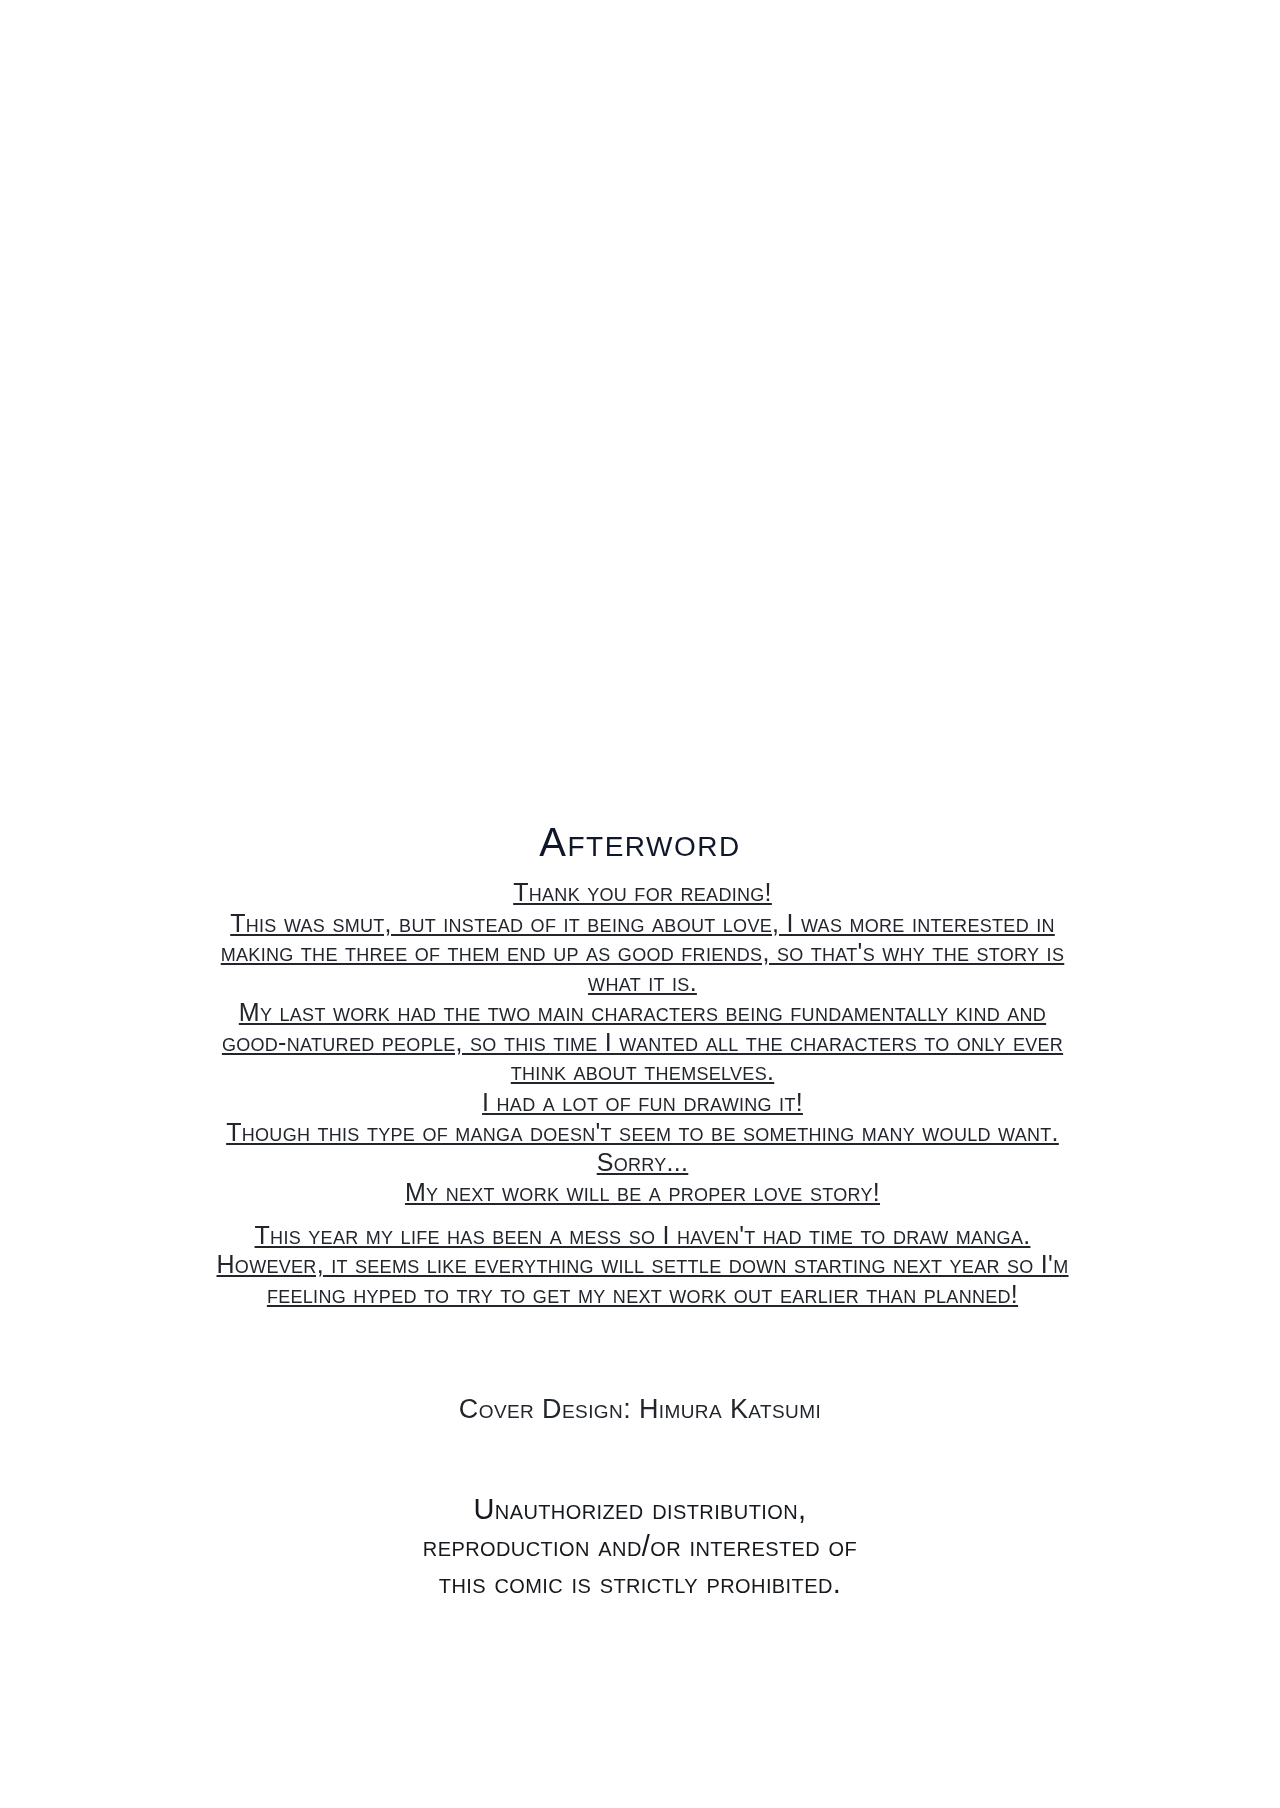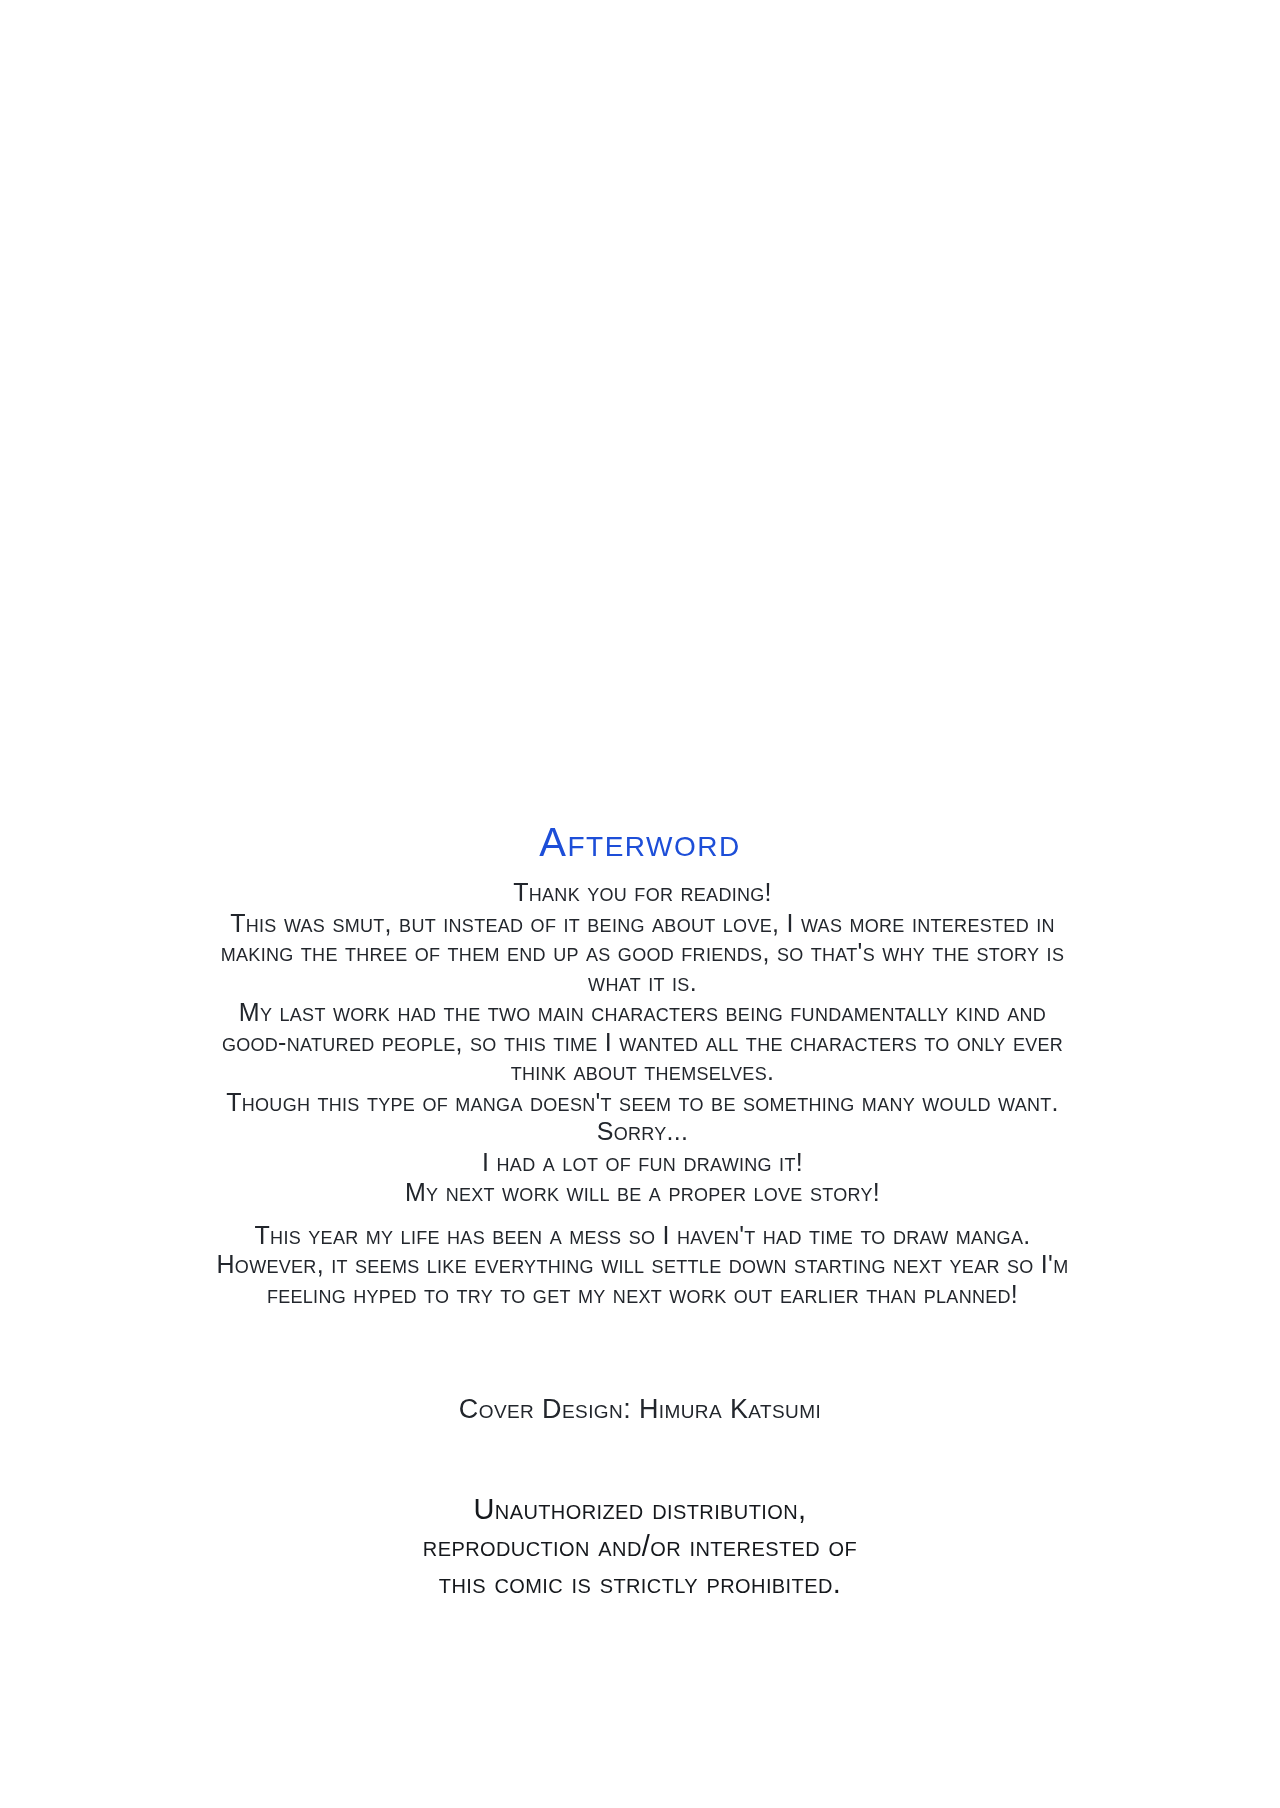--- a/index.html
+++ b/index.html
@@ -26,36 +26,37 @@
     transform: translateX(-50%);
     top: 820px;
     width: 900px;
     text-align: center;
   }
   .afterword-title {
     font-family: "Liberation Sans", sans-serif;
     font-variant: small-caps;
     font-size: 40px;
     letter-spacing: 1.5px;
-    color: #1d4ed8;
+    color: #0f172a;
     margin: 0 0 14px 0;
     font-weight: 400;
     line-height: 1.1;
   }
   .body-block {
     font-variant: small-caps;
     font-size: 25px;
     line-height: 1.18;
     letter-spacing: 0.3px;
     color: #22262c;
     margin: 0 auto;
     width: 880px;
   }
   .body-block p {
     margin: 0 0 1px 5px;
+    text-decoration: underline;
   }
   .gap-small { height: 12px; }
   .credit {
     font-variant: small-caps;
     font-size: 27px;
     letter-spacing: 0.4px;
     color: #22262c;
     margin: 0;
   }
   .credit-spacer-a { height: 40px; }
@@ -77,22 +78,22 @@
 <div class="page">
 
   <div class="content">
 
     <h1 class="afterword-title">Afterword</h1>
 
     <div class="body-block">
       <p>Thank you for reading!</p>
       <p>This was smut, but instead of it  being about love, I was more interested in making the three of them end up as good friends, so that's why the story is what it is.</p>
       <p>My last work had the two main characters being fundamentally kind and good-natured people, so this time I wanted all the characters to only ever think about themselves.</p>
+      <p>I had a lot of fun drawing it!</p>
       <p>Though this type of manga doesn't seem to be something many would want. Sorry...</p>
-      <p>I had a lot of fun drawing it!</p>
       <p>My next work will be a proper love story!</p>
       <div class="gap-small"></div>
       <p>This year my life has been a mess so I haven't had time to draw manga. However, it seems like everything will settle down starting next year so I'm feeling hyped to try to get my next work out earlier than planned!</p>
     </div>
 
     <div class="credit-spacer-a"></div>
 
     <div class="credit-spacer-b"></div>
     <p class="credit">Cover Design: Himura Katsumi</p>
 

